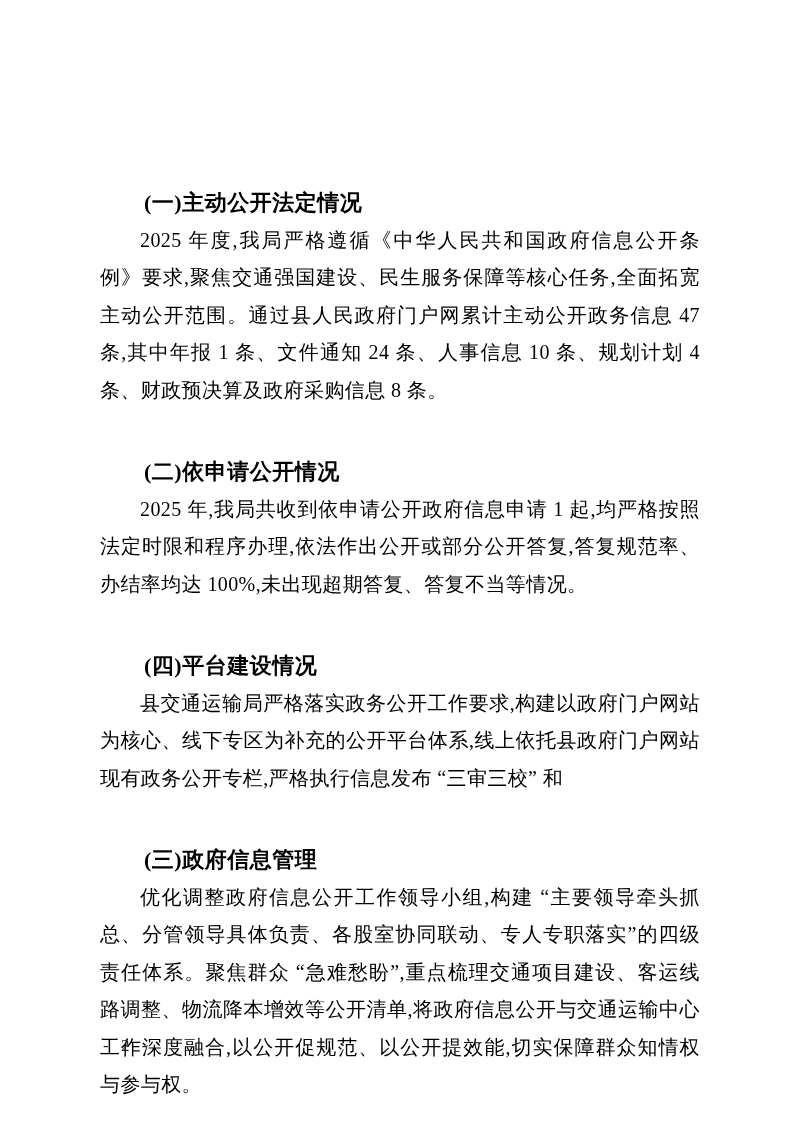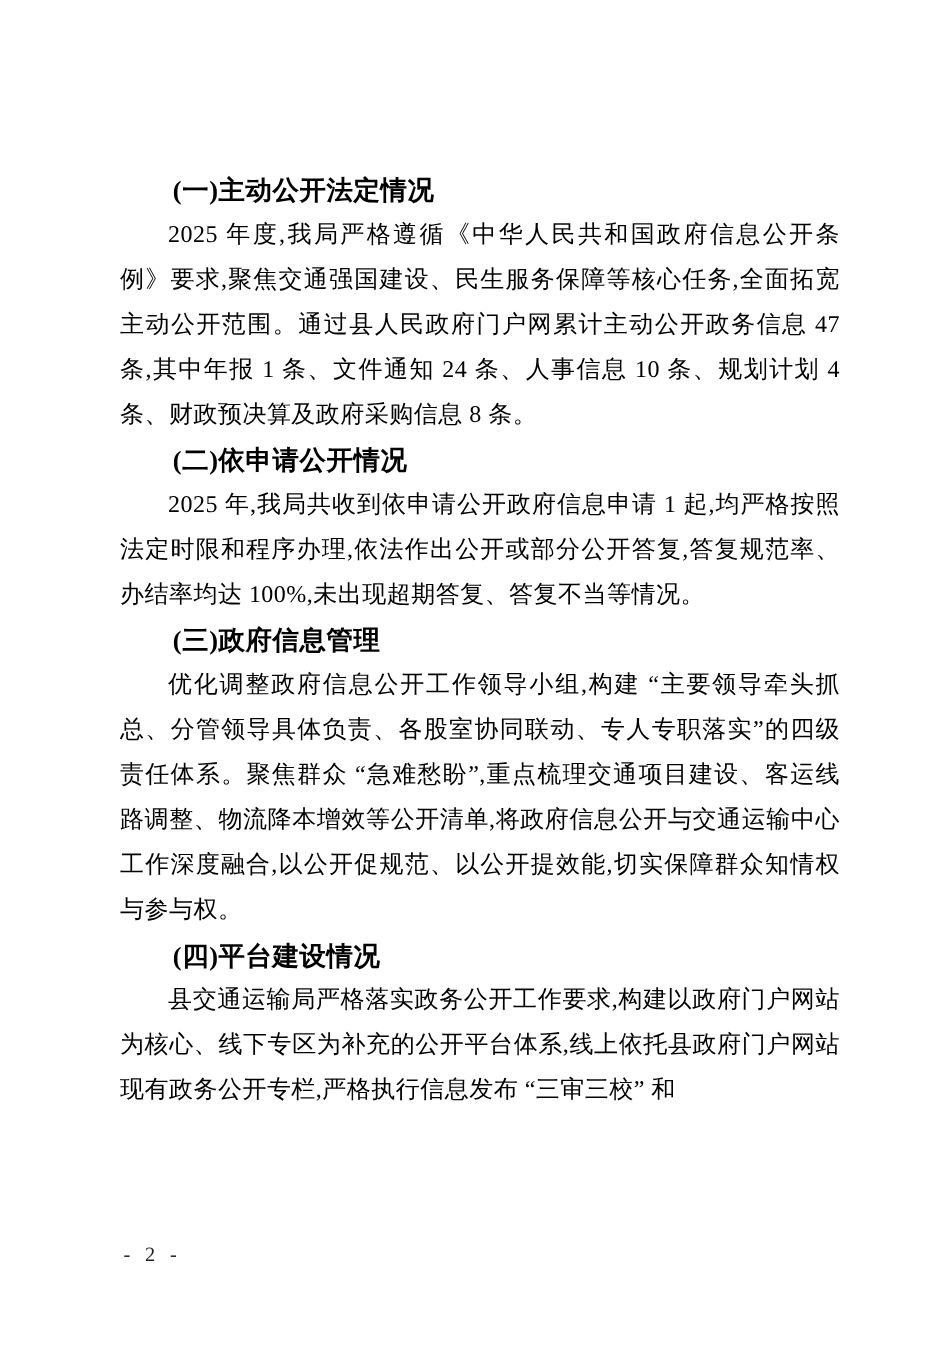--- a/index.html
+++ b/index.html
@@ -22,20 +22,21 @@
     top: 140px;
     width: 600px;
   }
   .section-heading {
     font-size: 22px;
     line-height: 37.5px;
     font-weight: bold;
     text-indent: 2em;
     letter-spacing: 0.5px;
     white-space: nowrap;
+    margin-top: 44px;
   }
   .paragraph {
     font-size: 20px;
     line-height: 37.5px;
     text-indent: 2em;
     text-align: justify;
     letter-spacing: 0.4px;
     margin: 0;
   }
   .page-footer {
@@ -57,25 +58,25 @@
       <div class="section-heading">(一)主动公开法定情况</div>
       <p class="paragraph">2025 年度,我局严格遵循《中华人民共和国政府信息公开条例》要求,聚焦交通强国建设、民生服务保障等核心任务,全面拓宽主动公开范围。通过县人民政府门户网累计主动公开政务信息 47 条,其中年报 1 条、文件通知 24 条、人事信息 10 条、规划计划 4 条、财政预决算及政府采购信息 8 条。</p>
     </div>
 
     <div class="doc-section">
       <div class="section-heading">(二)依申请公开情况</div>
       <p class="paragraph">2025 年,我局共收到依申请公开政府信息申请 1 起,均严格按照法定时限和程序办理,依法作出公开或部分公开答复,答复规范率、办结率均达 100%,未出现超期答复、答复不当等情况。</p>
     </div>
 
     <div class="doc-section">
-      <div class="section-heading">(三)政府信息管理</div>
-      <p class="paragraph">优化调整政府信息公开工作领导小组,构建 “主要领导牵头抓总、分管领导具体负责、各股室协同联动、专人专职落实”的四级责任体系。聚焦群众 “急难愁盼”,重点梳理交通项目建设、客运线路调整、物流降本增效等公开清单,将政府信息公开与交通运输中心工作深度融合,以公开促规范、以公开提效能,切实保障群众知情权与参与权。</p>
+      <div class="section-heading">(四)平台建设情况</div>
+      <p class="paragraph">县交通运输局严格落实政务公开工作要求,构建以政府门户网站为核心、线下专区为补充的公开平台体系,线上依托县政府门户网站现有政务公开专栏,严格执行信息发布 “三审三校” 和</p>
     </div>
 
     <div class="doc-section">
-      <div class="section-heading">(四)平台建设情况</div>
-      <p class="paragraph">县交通运输局严格落实政务公开工作要求,构建以政府门户网站为核心、线下专区为补充的公开平台体系,线上依托县政府门户网站现有政务公开专栏,严格执行信息发布 “三审三校” 和</p>
+      <div class="section-heading">(三)政府信息管理</div>
+      <p class="paragraph">优化调整政府信息公开工作领导小组,构建 “主要领导牵头抓总、分管领导具体负责、各股室协同联动、专人专职落实”的四级责任体系。聚焦群众 “急难愁盼”,重点梳理交通项目建设、客运线路调整、物流降本增效等公开清单,将政府信息公开与交通运输中心工作深度融合,以公开促规范、以公开提效能,切实保障群众知情权与参与权。</p>
     </div>
 
   </div>
 
   <div class="page-footer">- 2 -</div>
 </div>
 
 </body></html>

